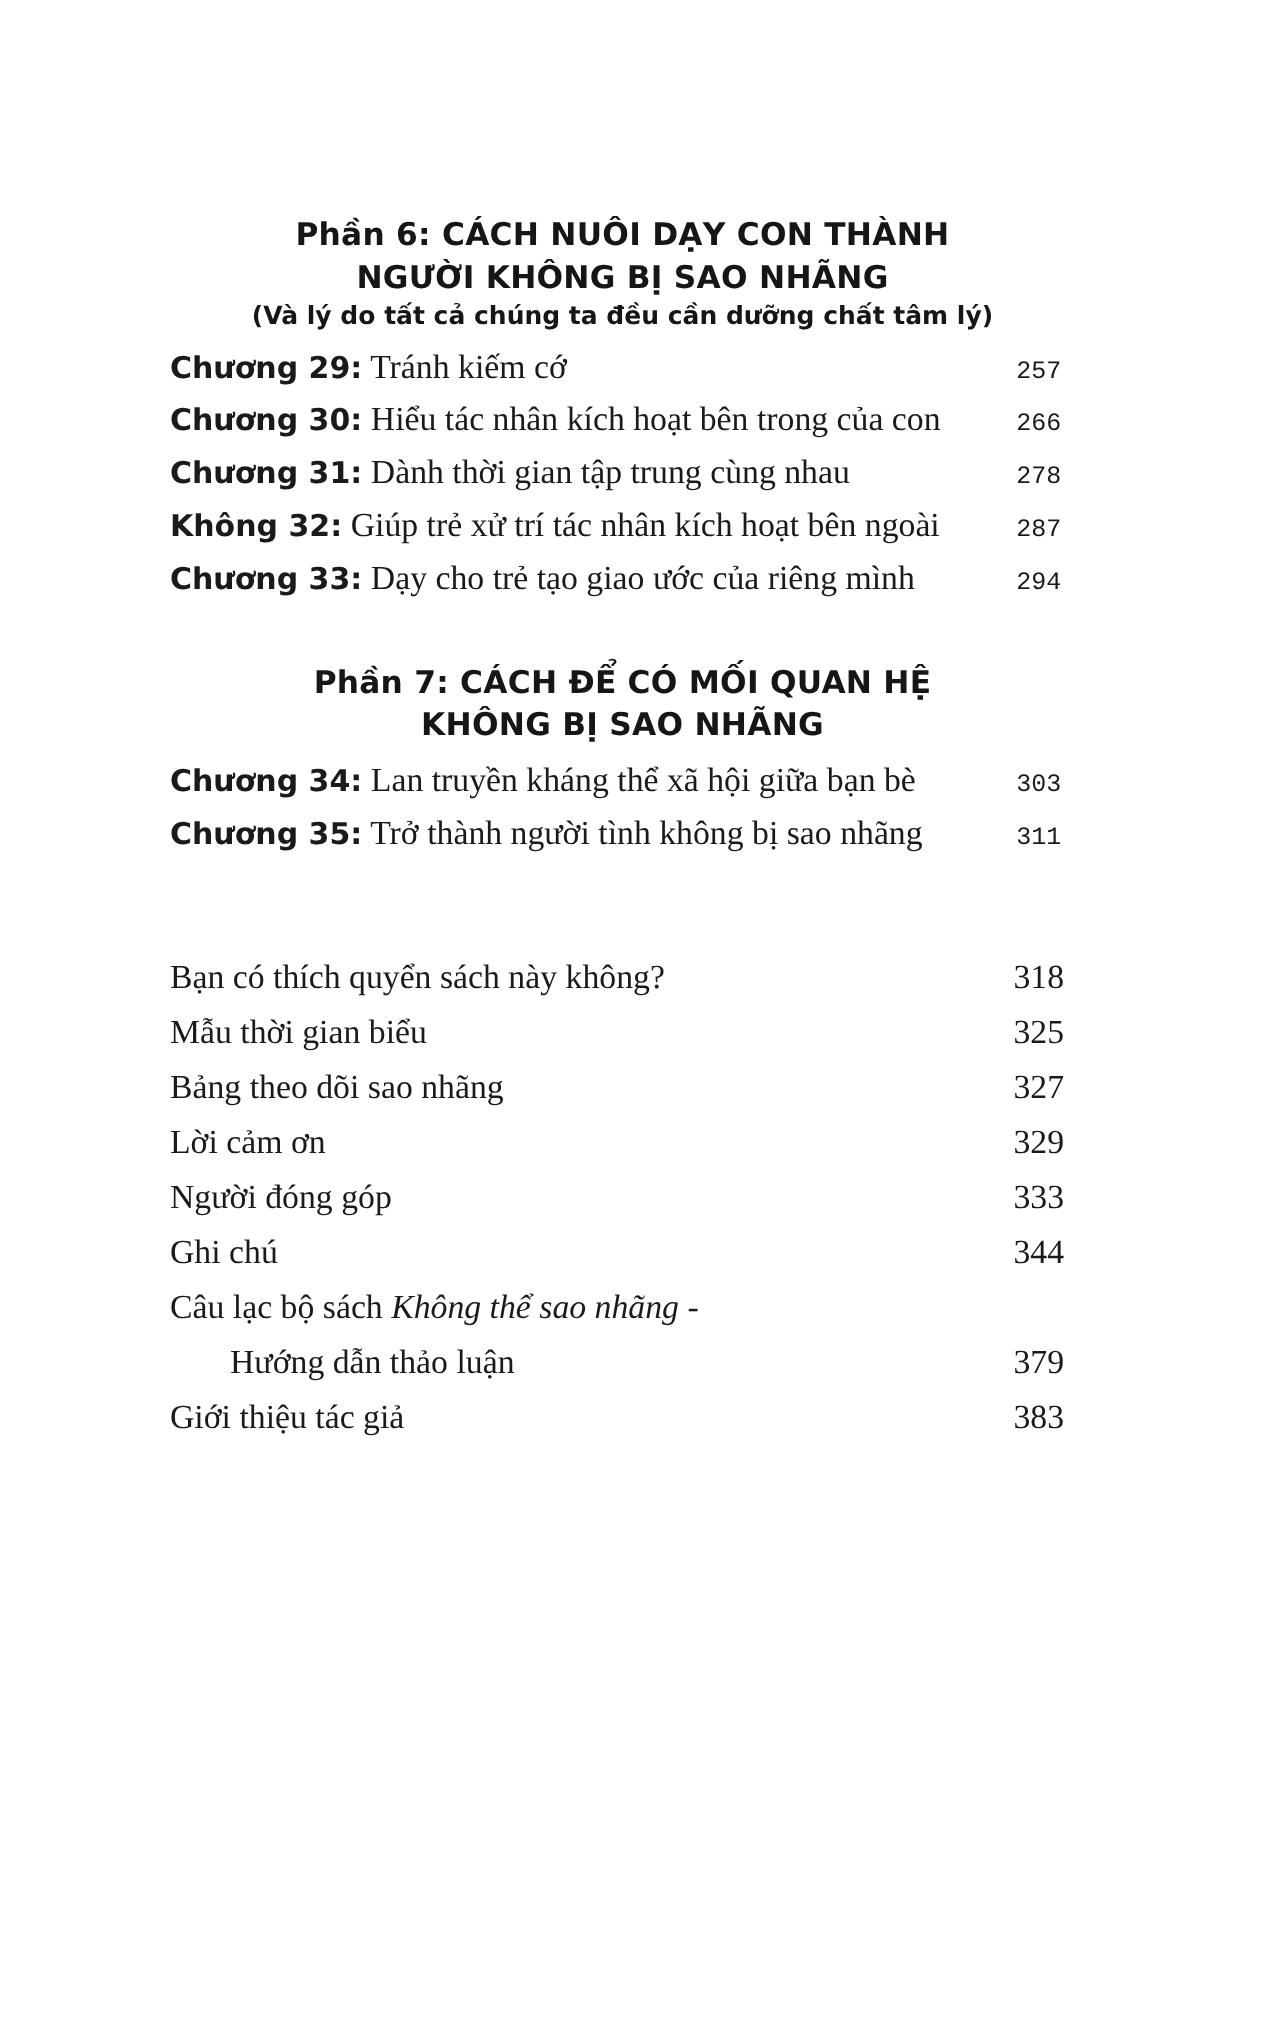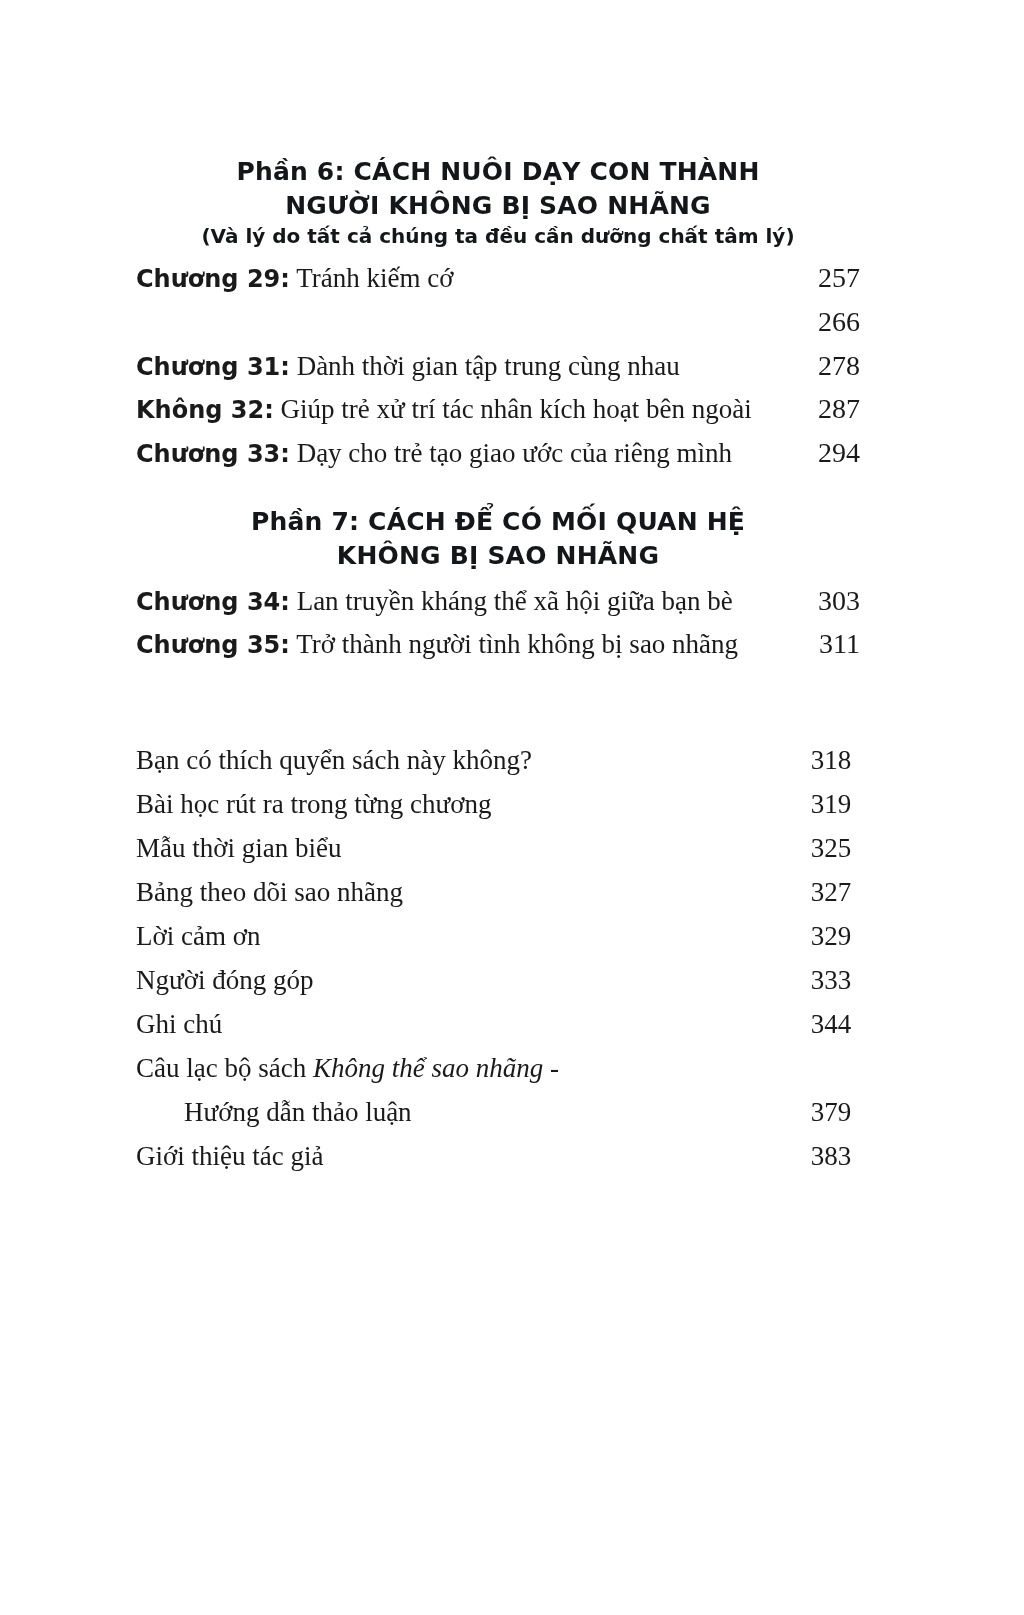--- a/index.html
+++ b/index.html
@@ -32,21 +32,21 @@
 
   
   .part-heading {
     text-align: center;
     font-family: "DejaVu Sans", sans-serif;
     font-weight: bold;
     font-size: 25px;
     line-height: 1.36;
     letter-spacing: 0.2px;
     color: #14161a;
-    margin: 0 0 6px 0;
+    margin: 16px 0 6px 0;
   }
   .part-heading .line {
     display: block;
   }
   .part-heading .sub {
     display: block;
     font-size: 20px;
     letter-spacing: 0px;
   }
 
@@ -71,23 +71,23 @@
   .entry .label .title {
     font-family: "Liberation Serif", serif;
     font-size: 27px;
   }
   .entry .spacer {
     flex: 1 1 auto;
     min-width: 10px;
   }
   .entry .page-num {
     flex: 0 0 auto;
-    font-family: Liberation Serif, serif;
-    font-size: 28px;
-    text-align: right;
+    font-family: Liberation Mono, monospace;
+    font-size: 20px;
+    text-align: center;
     width: 58px;
   }
 
   
   .backmatter {
     margin-top: 72px;
   }
   .bm-entry {
     display: flex;
     align-items: baseline;
@@ -129,20 +129,21 @@
       <span class="sub">(Và lý do tất cả chúng ta đều cần dưỡng chất tâm lý)</span>
     </div>
 
     <div class="entries">
       <div class="entry">
         <span class="label"><span class="ch">Chương 29:</span> <span class="title">Tránh kiếm cớ</span></span>
         <span class="spacer"></span>
         <span class="page-num">257</span>
       </div>
       <div class="entry">
+        <span class="label"><span class="ch">Chương 30:</span> <span class="title">Hiểu tác nhân kích hoạt bên trong của con</span></span>
         <span class="spacer"></span>
         <span class="page-num">266</span>
       </div>
       <div class="entry">
         <span class="label"><span class="ch">Chương 31:</span> <span class="title">Dành thời gian tập trung cùng nhau</span></span>
         <span class="spacer"></span>
         <span class="page-num">278</span>
       </div>
       <div class="entry">
         <span class="label"><span class="ch">Không 32:</span> <span class="title">Giúp trẻ xử trí tác nhân kích hoạt bên ngoài</span></span>
@@ -176,25 +177,20 @@
       </div>
     </div>
 
     <div class="backmatter">
       <div class="bm-entry">
         <span class="bm-label">Bạn có thích quyển sách này không?</span>
         <span class="spacer"></span>
         <span class="page-num">318</span>
       </div>
       <div class="bm-entry">
-        <span class="bm-label">Bài học rút ra trong từng chương</span>
-        <span class="spacer"></span>
-        <span class="page-num">319</span>
-      </div>
-      <div class="bm-entry">
         <span class="bm-label">Mẫu thời gian biểu</span>
         <span class="spacer"></span>
         <span class="page-num">325</span>
       </div>
       <div class="bm-entry">
         <span class="bm-label">Bảng theo dõi sao nhãng</span>
         <span class="spacer"></span>
         <span class="page-num">327</span>
       </div>
       <div class="bm-entry">

